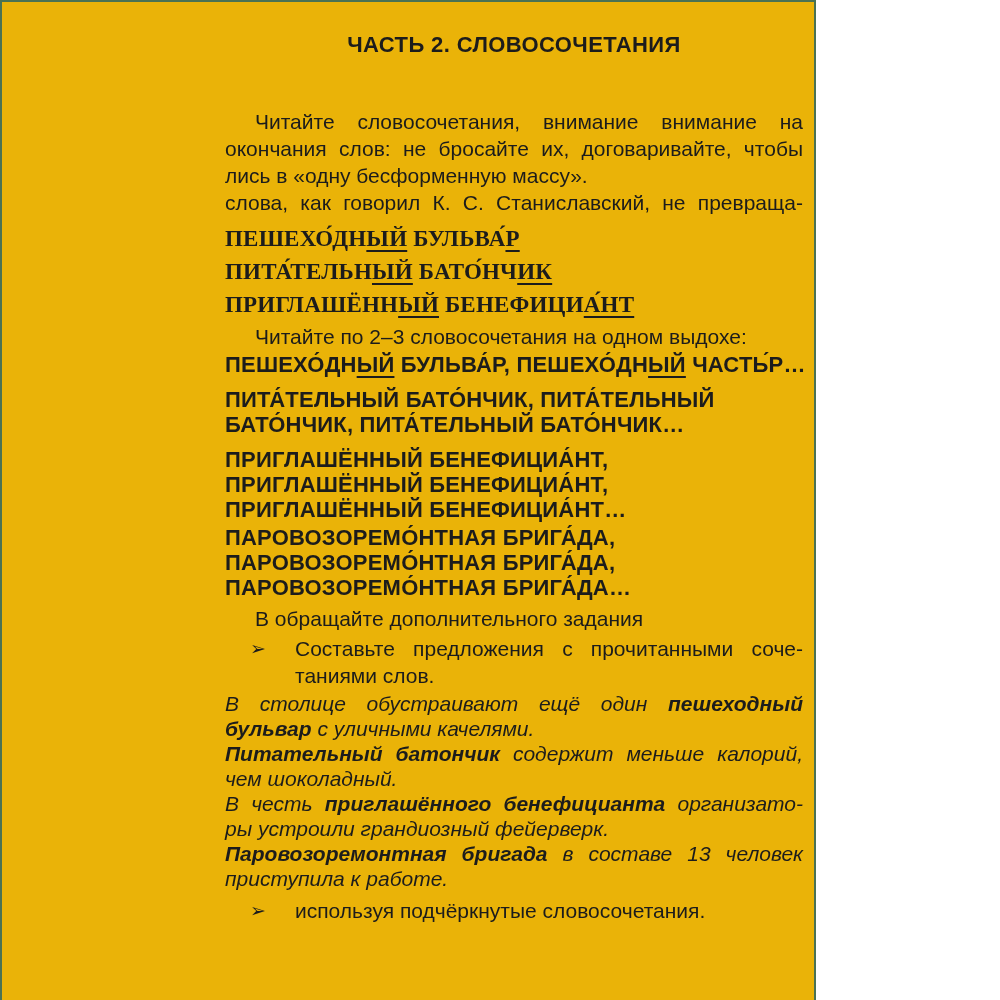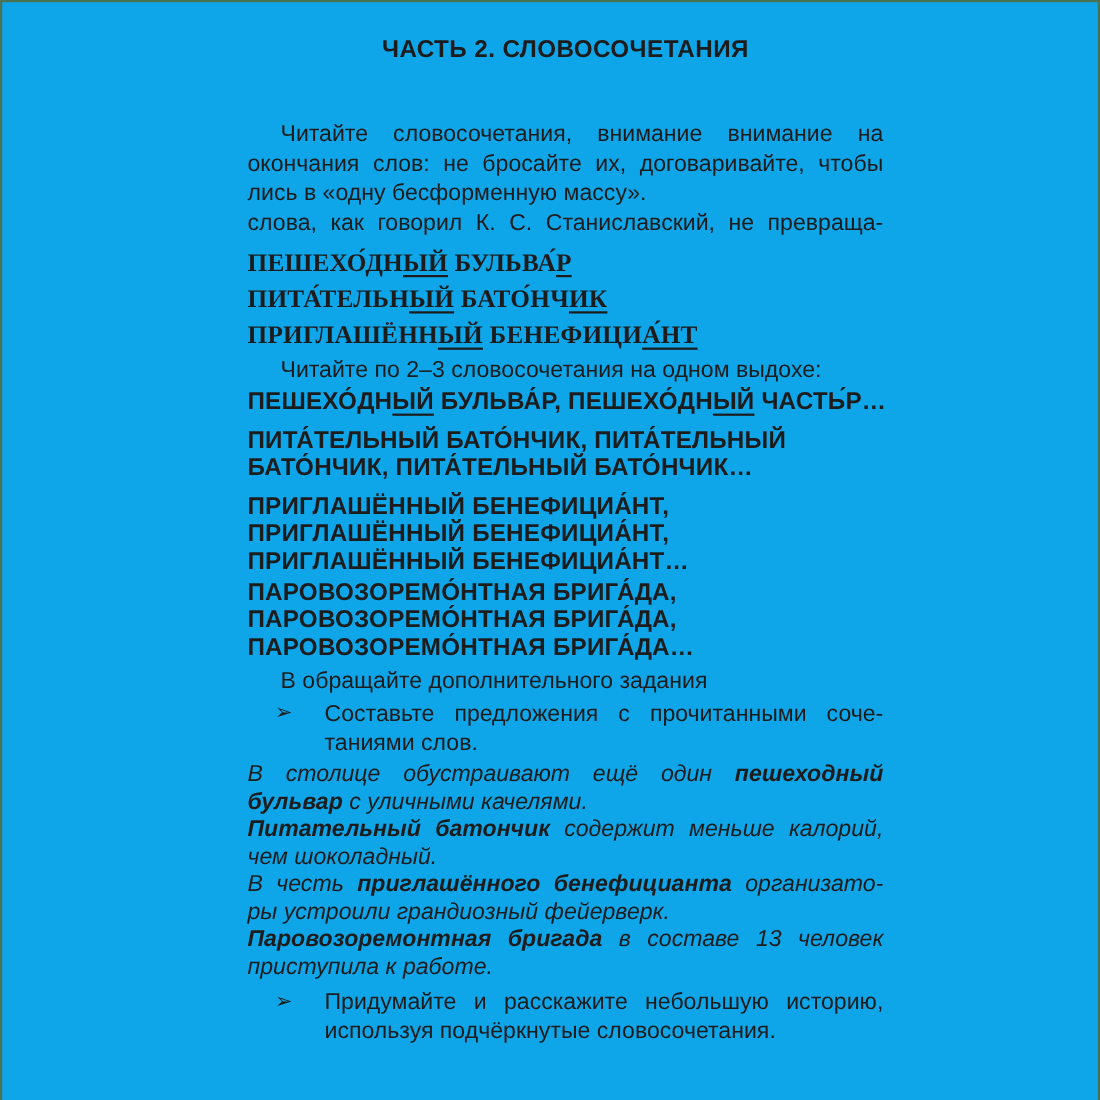--- a/index.html
+++ b/index.html
@@ -1,23 +1,23 @@
 <!DOCTYPE html>
 <html><head>
 <meta charset="utf-8">
 <style>
   html,body { margin:0; padding:0; background:#ffffff; }
   body { width:1000px; height:1000px; position:relative; }
   .page {
     box-sizing:border-box;
-    width:1000px; height:1000px;
+    width:816px; height:1000px;
     border-top:2px solid #4a7253;
     border-left:2px solid #4a7253;
     border-right:2px solid #4a7253;
-    background:#0ea5e9;
+    background:#eab308;
     overflow:hidden;
   }
   .content {
     width:578px;
     margin-left:223px;
     padding-top:30px;
     color:#1c1c1c;
     font-family:"Liberation Sans", sans-serif;
   }
   .title {
@@ -131,19 +131,18 @@
       <div class="line"><span>чем шоколадный.</span></div>
       <div class="line fill"><span>В честь </span><span class="b">приглашённого бенефицианта</span><span> организато-</span></div>
       <div class="line"><span>ры устроили грандиозный фейерверк.</span></div>
       <div class="line fill"><span class="b">Паровозоремонтная бригада</span><span> в составе 13 человек</span></div>
       <div class="line"><span>приступила к работе.</span></div>
     </div>
 
     <div class="bullet">
       <span class="arrow">➢</span>
       <div class="bullet-text">
-        <div class="line fill">Придумайте и расскажите небольшую историю,</div>
         <div class="line">используя подчёркнутые словосочетания.</div>
       </div>
     </div>
 
   </div>
 </div>
 
 </body></html>

